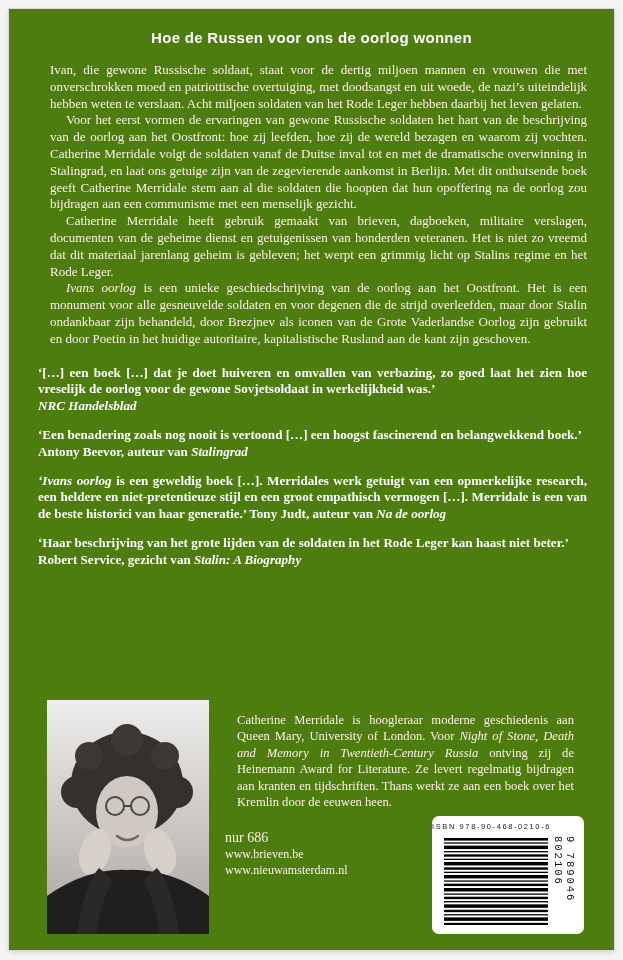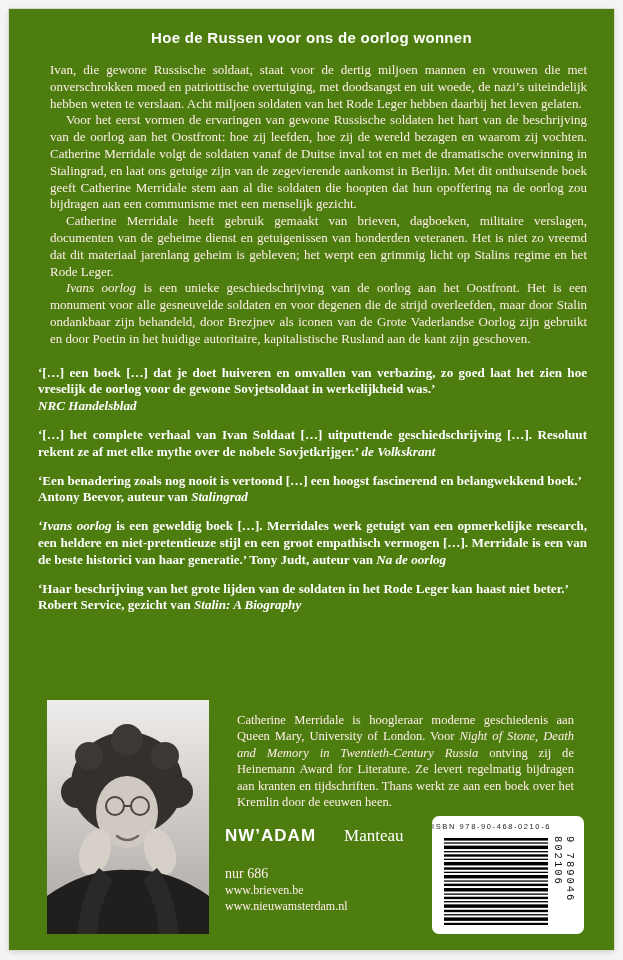--- a/index.html
+++ b/index.html
@@ -80,23 +80,20 @@
     <p class="indent">Catherine Merridale heeft gebruik gemaakt van brieven, dagboeken, militaire verslagen, documenten van de geheime dienst en getuigenissen van honderden veteranen. Het is niet zo vreemd dat dit materiaal jarenlang geheim is gebleven; het werpt een grimmig licht op Stalins regime en het Rode Leger.</p>
     <p class="indent"><i>Ivans oorlog</i><span> is een unieke geschiedschrijving van de oorlog aan het Oostfront. Het is een monument voor alle gesneuvelde soldaten en voor degenen die de strijd overleefden, maar door Stalin ondankbaar zijn behandeld, door Brezjnev als iconen van de Grote Vaderlandse Oorlog zijn gebruikt en door Poetin in het huidige autoritaire, kapitalistische Rusland aan de kant zijn geschoven.</span></p>
   </div>
 
   <div class="quotes">
     <p class="quote">
       <span>‘[…] een boek […] dat je doet huiveren en omvallen van verbazing, zo goed laat het zien hoe vreselijk de oorlog voor de gewone Sovjetsoldaat in werkelijkheid was.’</span><br>
       <span class="src-it">NRC Handelsblad</span>
     </p>
     <p class="quote">
-      <span>‘[…] het complete verhaal van Ivan Soldaat […] uitputtende geschiedschrijving […]. Resoluut rekent ze af met elke mythe over de nobele Sovjetkrijger.’ </span><span class="src-it">de Volkskrant</span>
-    </p>
-    <p class="quote">
       <span>‘Een benadering zoals nog nooit is vertoond […] een hoogst fascinerend en belangwekkend boek.’</span><br>
       <span>Antony Beevor, auteur van </span><span class="src-it">Stalingrad</span>
     </p>
     <p class="quote">
       <span class="lead-it">‘Ivans oorlog</span><span> is een geweldig boek […]. Merridales werk getuigt van een opmerkelijke research, een heldere en niet-pretentieuze stijl en een groot empathisch vermogen […]. Merridale is een van de beste historici van haar generatie.’ </span><span>Tony Judt, auteur van </span><span class="src-it">Na de oorlog</span>
     </p>
     <p class="quote">
       <span>‘Haar beschrijving van het grote lijden van de soldaten in het Rode Leger kan haast niet beter.’</span><br>
       <span>Robert Service, gezicht van </span><span class="src-it">Stalin: A Biography</span>
     </p>
@@ -137,24 +134,20 @@
         <path d="M132 234 Q126 186 110 168 L96 180 Q110 204 112 234 Z" fill="#2b2927"></path>
       </svg>
     </div>
 
     <div class="right">
       <p class="bio">
         <span>Catherine Merridale is hoogleraar moderne geschiedenis aan Queen Mary, University of London. Voor </span><span class="book-it">Night of Stone, Death and Memory in Twentieth-Century Russia</span><span> ontving zij de Heinemann Award for Literature. Ze levert regelmatig bijdragen aan kranten en tijdschriften. Thans werkt ze aan een boek over het Kremlin door de eeuwen heen.</span>
       </p>
 
       <div class="pub-block">
-        <div class="pub-row">
-          <span class="logo-nw">NW’ADAM</span>
-          <span class="logo-manteau">Manteau</span>
-        </div>
         <div class="nur">nur 686</div>
         <div class="site">www.brieven.be</div>
         <div class="site">www.nieuwamsterdam.nl</div>
       </div>
     </div>
 
     <div class="barcode">
       <div class="isbn">ISBN 978-90-468-0210-6</div>
       <div class="bars">
         <svg viewBox="0 0 100 80" preserveAspectRatio="none" aria-hidden="true">

